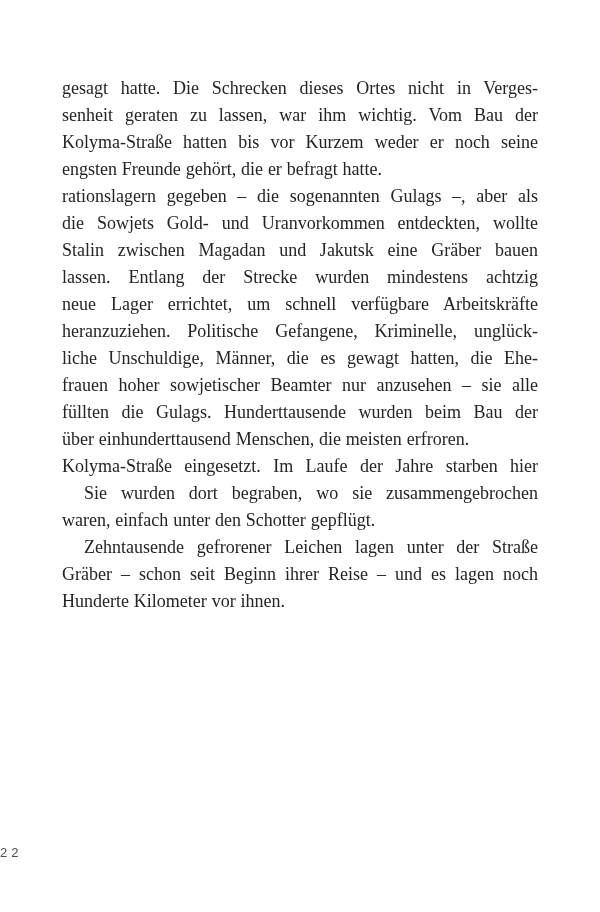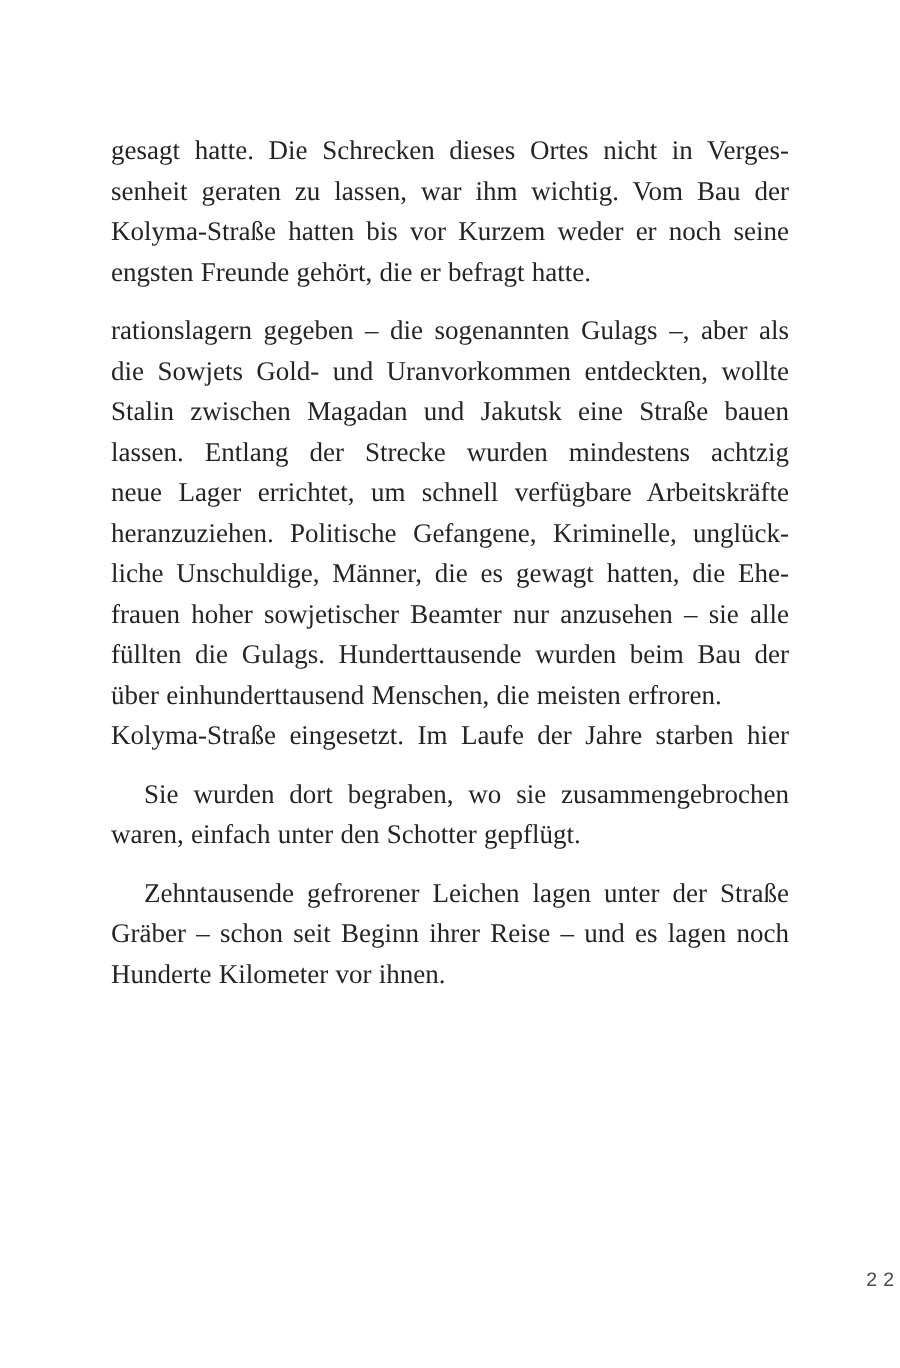--- a/index.html
+++ b/index.html
@@ -23,63 +23,63 @@
   .text-block {
     position: absolute;
     top: 75px;
     left: 62px;
     width: 476px;
     font-size: 18px;
     line-height: 27px;
     -webkit-font-smoothing: antialiased;
   }
   .paragraph {
-    margin: 12px;
+    margin: 0;
     padding: 0;
   }
   .line {
     height: 27px;
     text-align: justify;
     text-align-last: justify;
     word-spacing: 0.02em;
   }
   .line.last {
     text-align: right;
     text-align-last: left;
   }
   .line.indent {
     text-indent: 22px;
   }
   .page-number {
     position: absolute;
     top: 845px;
     left: 0;
     width: 100%;
-    text-align: right;
+    text-align: left;
     font-family: "Liberation Sans", sans-serif;
     font-size: 13px;
     letter-spacing: 4px;
     color: var(--page-number-color, #4d4d4d);
   }
 </style>
 </head>
 <body>
 
 <div class="page">
   <div class="text-block">
       <div class="paragraph">
         <div class="line">gesagt hatte. Die Schrecken dieses Ortes nicht in Verges-</div>
         <div class="line">senheit geraten zu lassen, war ihm wichtig. Vom Bau der</div>
         <div class="line">Kolyma-Straße hatten bis vor Kurzem weder er noch seine</div>
         <div class="line last">engsten Freunde gehört, die er befragt hatte.</div>
       </div>
       <div class="paragraph">
         <div class="line">rationslagern gegeben – die sogenannten Gulags –, aber als</div>
         <div class="line">die Sowjets Gold- und Uranvorkommen entdeckten, wollte</div>
-        <div class="line">Stalin zwischen Magadan und Jakutsk eine Straße bauen</div>
+        <div class="line">Stalin zwischen Magadan und Jakutsk eine Gräber bauen</div>
         <div class="line">lassen. Entlang der Strecke wurden mindestens achtzig</div>
         <div class="line">neue Lager errichtet, um schnell verfügbare Arbeitskräfte</div>
         <div class="line">heranzuziehen. Politische Gefangene, Kriminelle, unglück-</div>
         <div class="line">liche Unschuldige, Männer, die es gewagt hatten, die Ehe-</div>
         <div class="line">frauen hoher sowjetischer Beamter nur anzusehen – sie alle</div>
         <div class="line">füllten die Gulags. Hunderttausende wurden beim Bau der</div>
         <div class="line last">über einhunderttausend Menschen, die meisten erfroren.</div>
         <div class="line">Kolyma-Straße eingesetzt. Im Laufe der Jahre starben hier</div>
       </div>
       <div class="paragraph">

